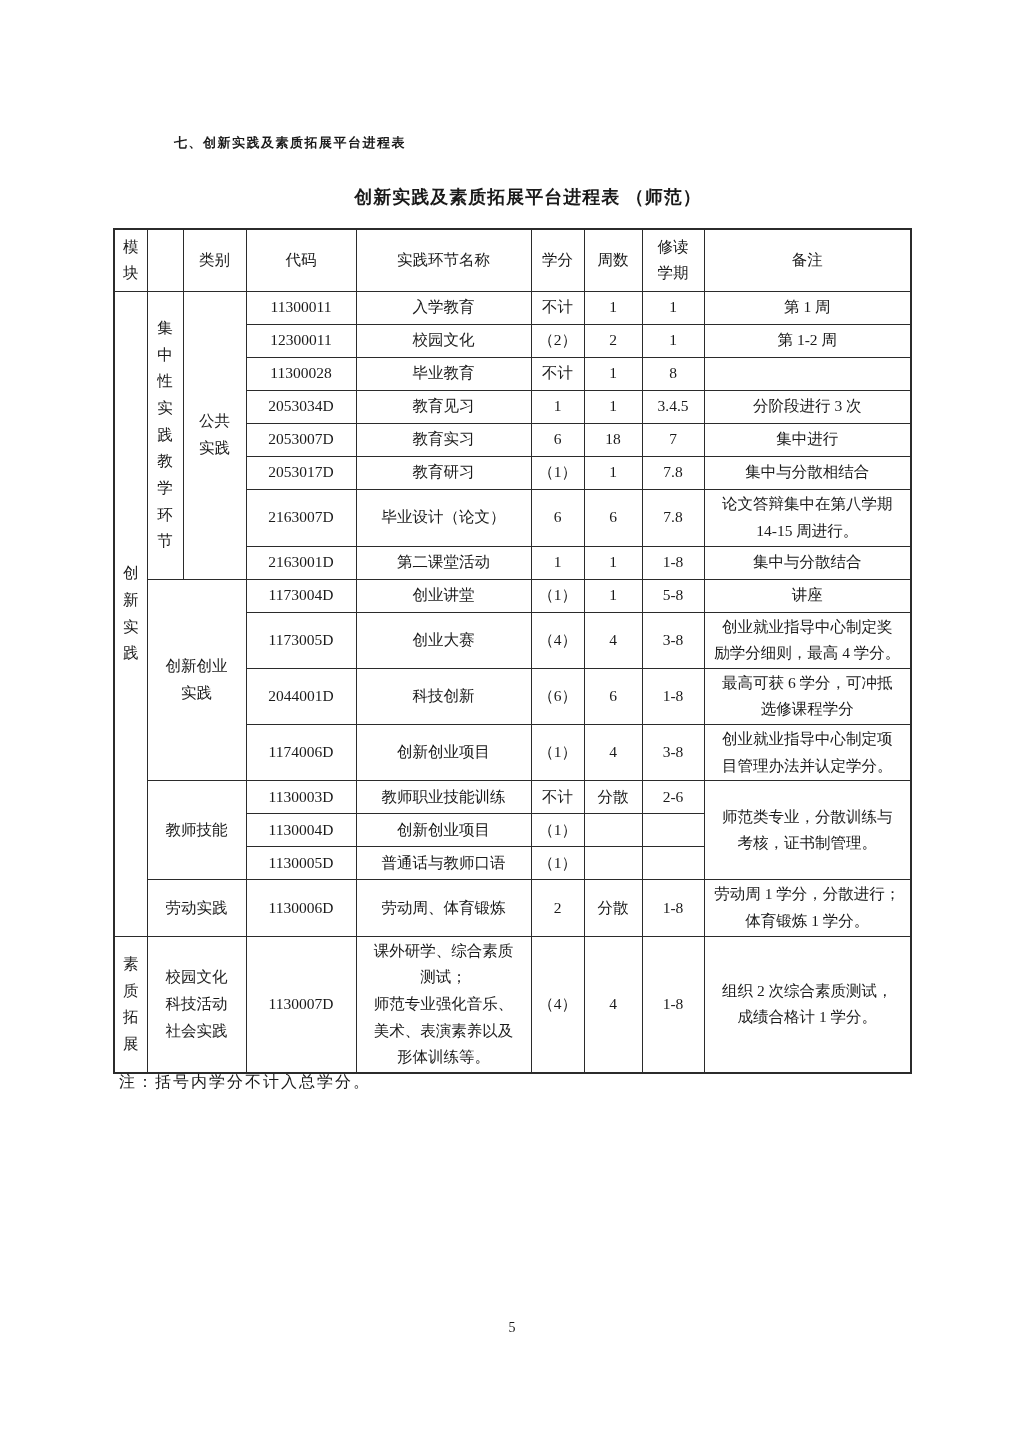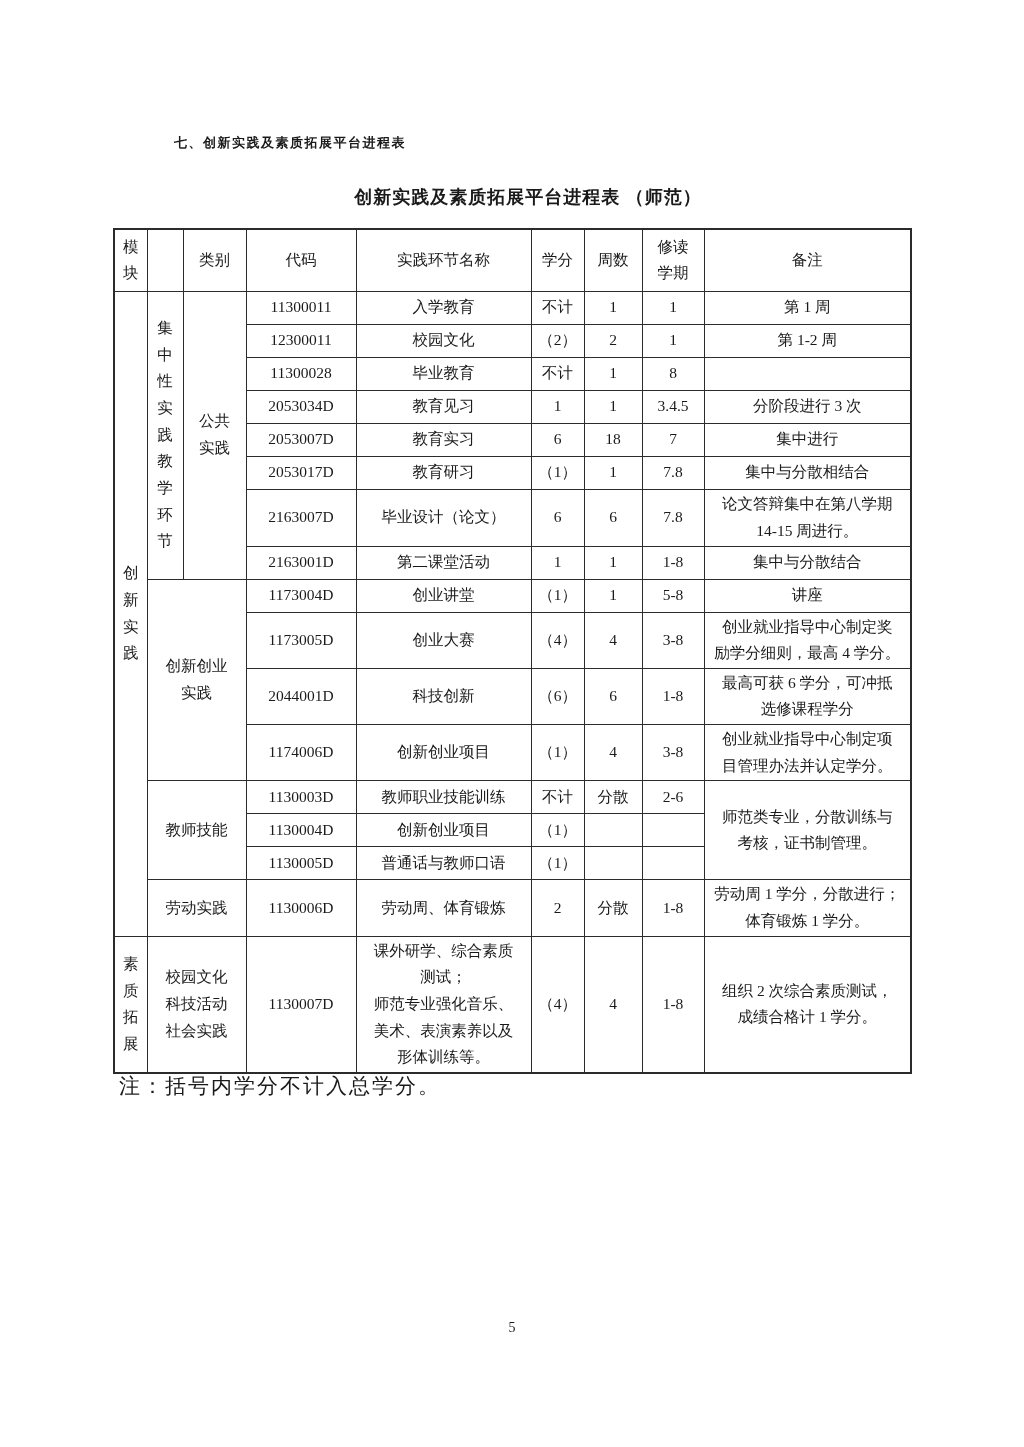--- a/index.html
+++ b/index.html
@@ -38,21 +38,21 @@
   .v2  { line-height:2.05; }
   .sub { line-height:2.15; }
   .cat { line-height:2.2; }
   tr.h62  { height:62px; }
   tr.h33  { height:33px; }
   tr.h57  { height:57px; }
   tr.h55  { height:55px;margin-left:12px; }
   tr.h133 { height:133px; }
   .note {
     position:absolute; left:119px; top:1072px;
-    font-size:21px; letter-spacing:2px;
+    font-size:16px; letter-spacing:2px;
   }
   .pagenum {
     position:absolute; left:0; right:0; top:1320px;
     text-align:center; font-size:14px;
   }
 </style>
 </head>
 <body>
 
 <div class="title">七、创新实践及素质拓展平台进程表</div>

